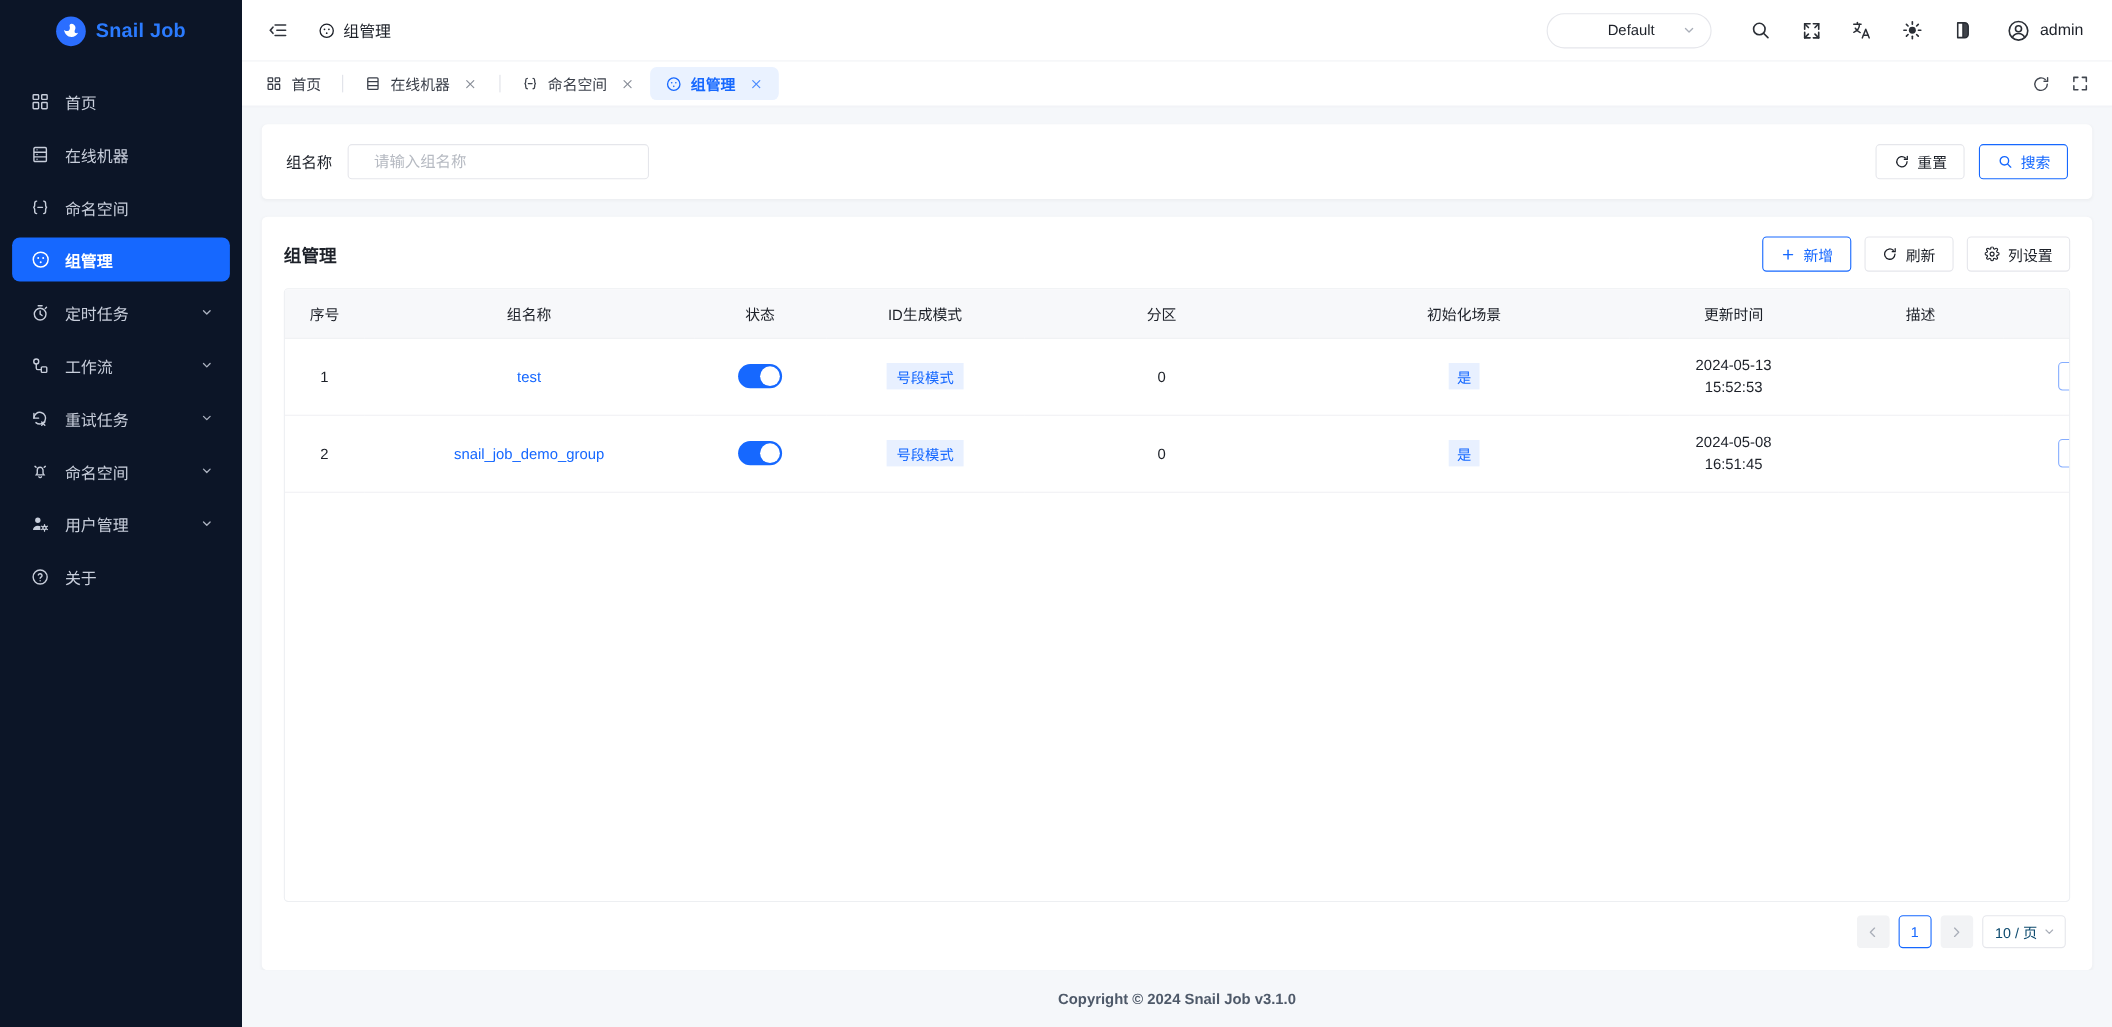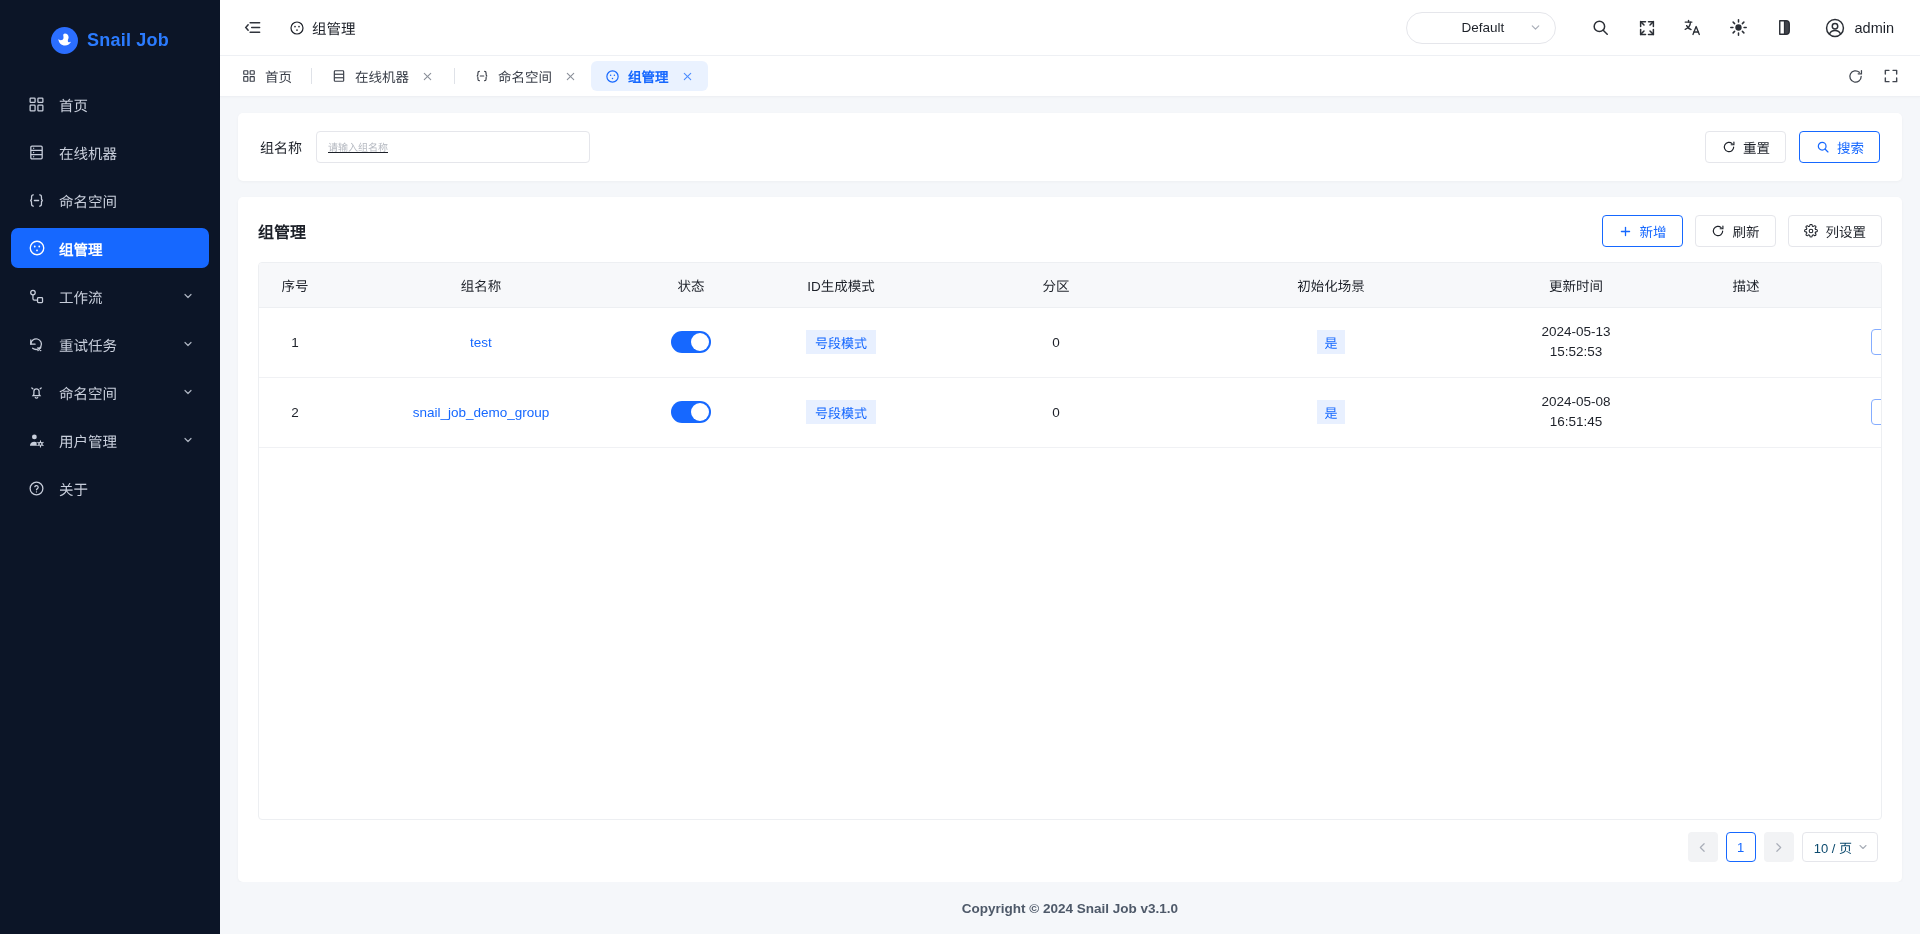--- a/index.html
+++ b/index.html
@@ -10,21 +10,21 @@
     background: #f5f7fa;
     overflow: hidden;
   }
   .app { display: flex; width: 1920px; height: 934px; }
 
   
   .sidebar {
     width: 220px; flex: 0 0 220px; height: 934px;
     background: #0c1527;
     display: flex; flex-direction: column;
-    padding-top: 12px;
+    padding-top: 0;
   }
   .logo-row {
     height: 56px; display: flex; align-items: center; justify-content: center;
     gap: 9px;
   }
   .logo-mark {
     width: 27px; height: 27px; border-radius: 50%;
     background: #2b6eff;
     display: flex; align-items: center; justify-content: center;
     flex: 0 0 27px;
@@ -118,22 +118,22 @@
   .content { flex: 1 1 auto; overflow: hidden; padding: 16px 18px 0 18px; display: flex; flex-direction: column; gap: 16px; }
 
   .card { background: #ffffff; border-radius: 5px; box-shadow: 0 1px 3px rgba(0,0,0,.035); }
 
   
   .search-card { padding: 18px 22px 18px 22px; display: flex; align-items: center; }
   .field { display: flex; align-items: center; gap: 14px; }
   .field-label { font-size: 14px; color: #1d2129; white-space: nowrap; }
   .field-input {
     width: 274px; height: 32px; border: 1px solid #e5e6eb; border-radius: 4px;
-    background: #fff; padding: 0 11px; font-size: 10px; color: #1d2129;
-    font-family: "Liberation Sans", sans-serif; outline: none; text-decoration: underline;
+    background: #fff; padding: 0 23px; font-size: 14px; color: #1d2129;
+    font-family: "Liberation Sans", sans-serif; outline: none;
   }
   .field-input::placeholder { color: #b6bac2; }
   .search-spacer { flex: 1 1 auto; }
   .btn {
     height: 32px; border-radius: 4px; display: inline-flex; align-items: center; justify-content: center;
     gap: 7px; padding: 0 15px; font-size: 13.5px; cursor: pointer; white-space: nowrap;
     border: 1px solid #e5e6eb; background: #fff; color: #1d2129;
     font-family: "Liberation Sans", sans-serif;
   }
   .btn.primary-outline { border-color: #1668ff; color: #1668ff; }
@@ -273,20 +273,36 @@
           <svg width="18" height="18" viewBox="0 0 24 24" fill="none" stroke="currentColor" stroke-width="1.8">
             <circle cx="12" cy="12" r="9"></circle>
             <circle cx="9" cy="10" r="1.2" fill="currentColor" stroke="none"></circle>
             <circle cx="15" cy="10" r="1.2" fill="currentColor" stroke="none"></circle>
             <circle cx="12" cy="15.2" r="1.2" fill="currentColor" stroke="none"></circle>
           </svg>
         </span>
         <span class="nav-label">组管理</span>
       </div>
 
+      <div class="nav-item">
+        <span class="nav-ico">
+          <svg width="17" height="17" viewBox="0 0 24 24" fill="none" stroke="currentColor" stroke-width="1.8" stroke-linecap="round">
+            <circle cx="12" cy="13.5" r="7.5"></circle>
+              <path d="M12 9.5v4l2.5 1.8"></path>
+              <path d="M9.5 2.8h5"></path>
+              <path d="M18.6 6.2l1.6-1.6"></path>
+          </svg>
+        </span>
+        <span class="nav-label">定时任务</span>
+        <span class="nav-caret">
+          <svg width="12" height="12" viewBox="0 0 24 24" fill="none" stroke="currentColor" stroke-width="2.4" stroke-linecap="round" stroke-linejoin="round">
+              <polyline points="6 9 12 15 18 9"></polyline>
+            </svg>
+        </span>
+      </div>
 
       <div class="nav-item">
         <span class="nav-ico">
           <svg width="17" height="17" viewBox="0 0 24 24" fill="none" stroke="currentColor" stroke-width="1.8">
             <circle cx="7" cy="6.5" r="3.2"></circle>
               <rect x="13.5" y="13.5" width="7" height="7" rx="1.2"></rect>
             <path d="M7 9.7v5.3a2 2 0 0 0 2 2h4.5"></path>
           </svg>
         </span>
         <span class="nav-label">工作流</span>

